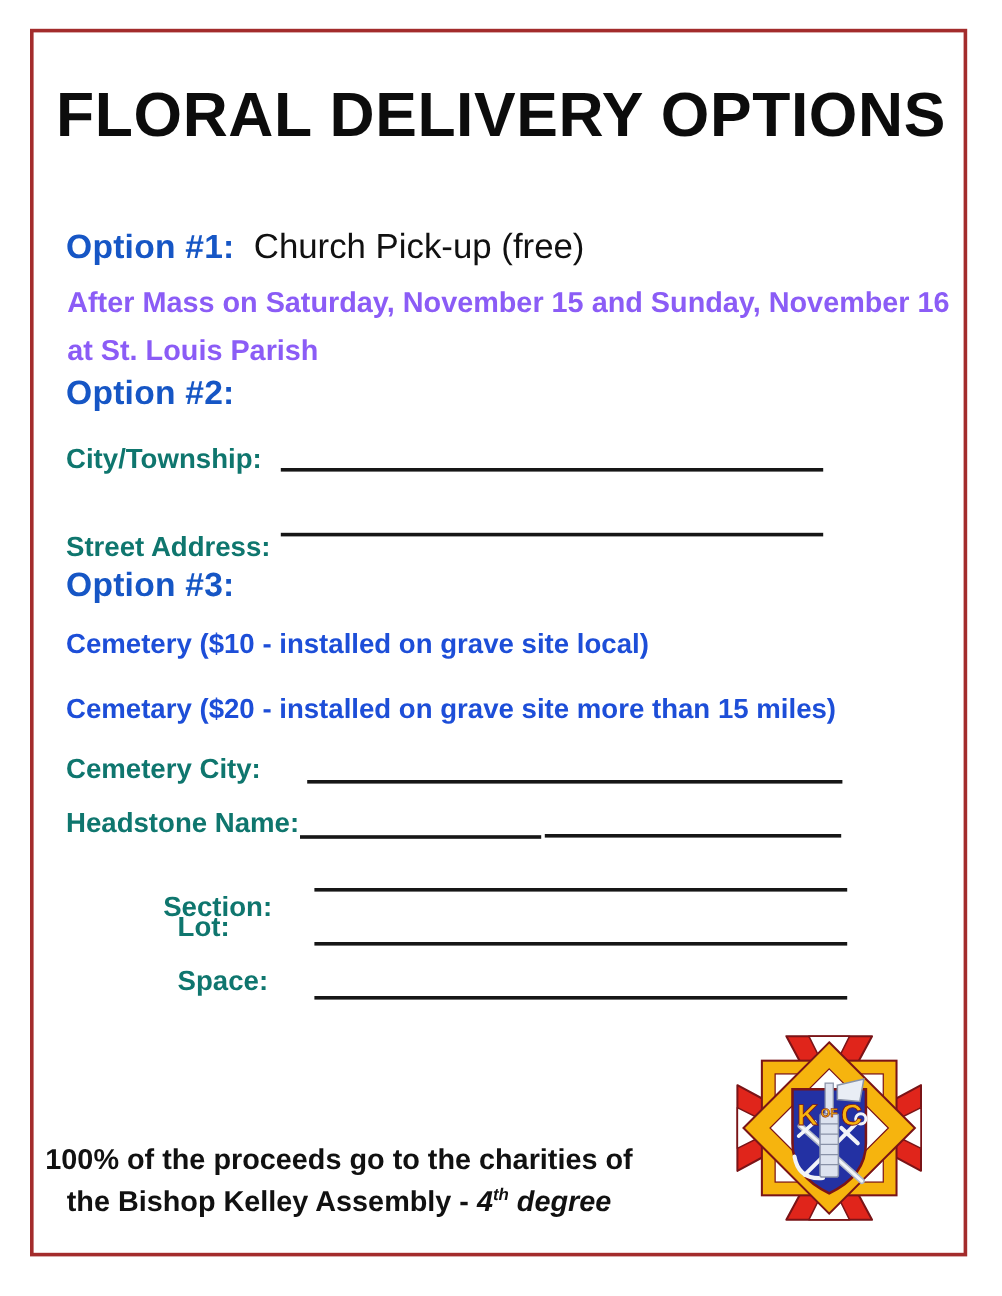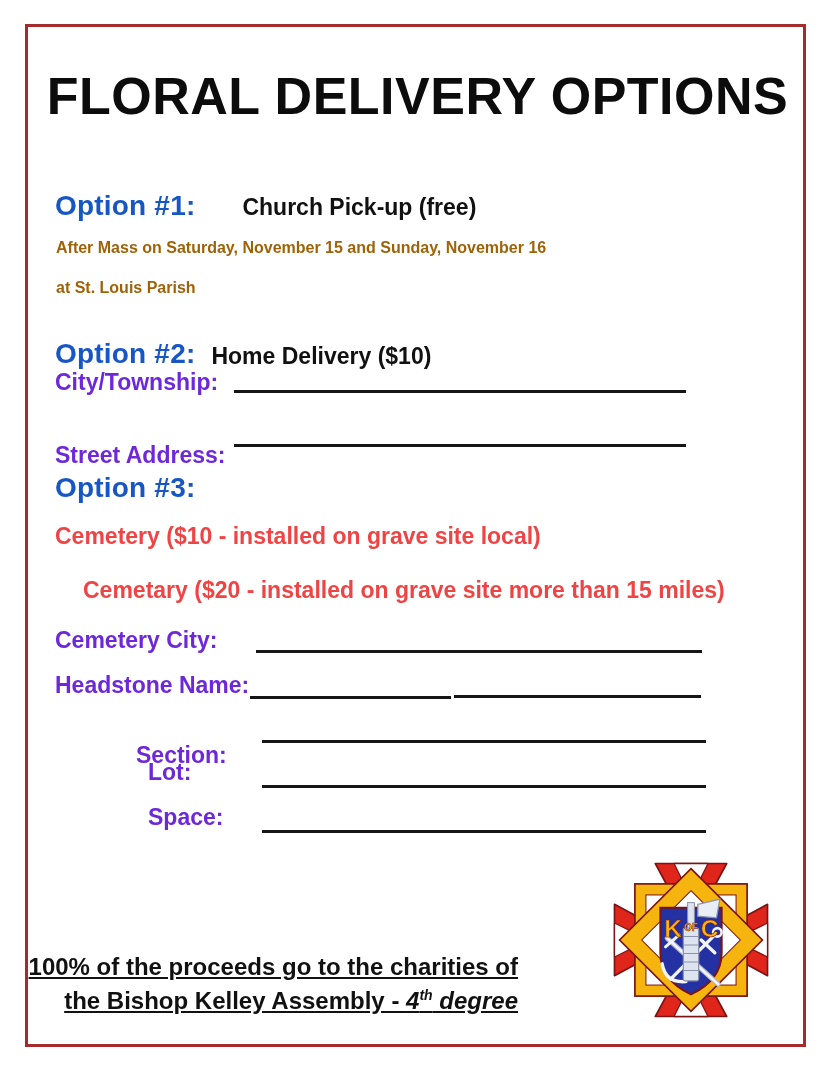--- a/index.html
+++ b/index.html
@@ -10,63 +10,62 @@
   .page-border{
     position:absolute;left:25px;top:24px;right:29px;bottom:33px;
     border:3px solid #A32C2C;pointer-events:none;
   }
   .title{
     position:absolute;top:66px;left:0;width:835px;text-align:center;
     font-size:52px;font-weight:900;letter-spacing:0.5px;color:#0c0c0c;white-space:nowrap;
   }
   .opt-row{position:absolute;left:55px;display:inline-flex;align-items:baseline;white-space:nowrap;}
   .opt-heading{color:#1656C5;font-weight:900;font-size:28px;letter-spacing:0.2px;}
-  .opt-desc{margin-left:16px;font-size:23px;font-weight:bold;color:#111;}
-  .note{position:absolute;left:56px;font-size:16px;font-weight:bold;color:#a16207;white-space:nowrap;}
-  .body-line{position:absolute;left:55px;font-size:23px;font-weight:bold;color:#ef4444;white-space:nowrap;}
-  .field-label{position:absolute;font-size:23px;font-weight:bold;color:#6d28d9;white-space:nowrap;}
+  .opt-desc{margin-left:16px;font-size:29px;font-weight:normal;color:#111;}
+  .note{position:absolute;left:56px;font-size:24px;font-weight:bold;color:#8b5cf6;white-space:nowrap;}
+  .body-line{position:absolute;left:55px;font-size:23px;font-weight:bold;color:#1d4ed8;white-space:nowrap;}
+  .field-label{position:absolute;font-size:23px;font-weight:bold;color:#0f766e;white-space:nowrap;}
   .fill-line{position:absolute;height:0;border-bottom:3px solid #161616;}
   .footer{
-    position:absolute;left:13px;top:952px;width:505px;text-align:right;
-    font-size:24px;font-weight:bold;color:#111;line-height:29px;text-decoration:underline;
+    position:absolute;left:30px;top:952px;width:505px;text-align:center;
+    font-size:24px;font-weight:bold;color:#111;line-height:29px;
   }
   .footer .it{font-style:italic;}
   .footer sup{font-size:14px;font-style:italic;}
   .logo{position:absolute;left:606px;top:855px;width:170px;height:170px;}
 </style>
 </head>
 <body>
 
 <div class="page-border"></div>
 
 <div class="title">FLORAL DELIVERY OPTIONS</div>
 
-<div class="opt-row" style="top:190px;gap:31px;">
+<div class="opt-row" style="top:190px;">
   <span class="opt-heading">Option #1:</span>
   <span class="opt-desc">Church Pick-up (free)</span>
 </div>
 <div class="note" style="top:239px;">After Mass on Saturday, November 15 and Sunday, November 16</div>
 <div class="note" style="top:279px;">at St. Louis Parish</div>
 
-<div class="opt-row" style="top:338px;align-items:flex-end;">
+<div class="opt-row" style="top:312px;align-items:flex-end;">
   <span class="opt-heading">Option #2:</span>
-  <span class="opt-desc">Home Delivery ($10)</span>
 </div>
 
 <div class="field-label" style="left:55px;top:369px;">City/Township:</div>
 <div class="fill-line" style="left:234px;top:390px;width:452px;"></div>
 
 <div class="field-label" style="left:55px;top:423px;margin-top:19px;">Street Address:</div>
 <div class="fill-line" style="left:234px;top:444px;width:452px;"></div>
 
 <div class="opt-row" style="top:472px;align-items:center;">
   <span class="opt-heading">Option #3:</span>
 </div>
 <div class="body-line" style="top:523px;">Cemetery ($10 - installed on grave site local)</div>
-<div class="body-line" style="top:577px;margin-left:28px;">Cemetary ($20 - installed on grave site more than 15 miles)</div>
+<div class="body-line" style="top:577px;">Cemetary ($20 - installed on grave site more than 15 miles)</div>
 
 <div class="field-label" style="left:55px;top:627px;">Cemetery City:</div>
 <div class="fill-line" style="left:256px;top:650px;width:446px;"></div>
 
 <div class="field-label" style="left:55px;top:672px;text-align:center;">Headstone Name:</div>
 <div class="fill-line" style="left:250px;top:696px;width:201px;"></div>
 <div class="fill-line" style="left:454px;top:695px;width:247px;"></div>
 
 <div class="field-label" style="left:136px;top:714px;margin-top:28px;">Section:</div>
 <div class="fill-line" style="left:262px;top:740px;width:444px;"></div>

